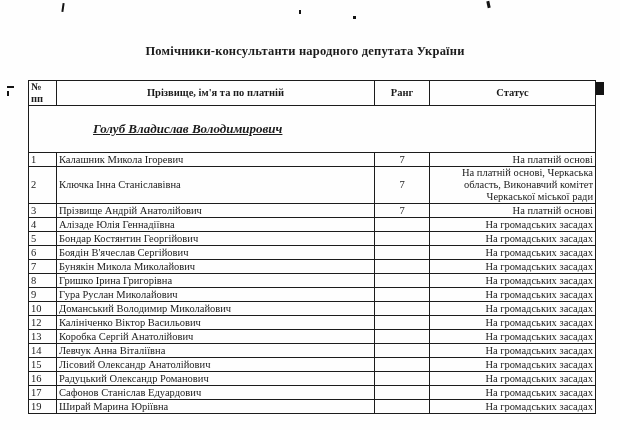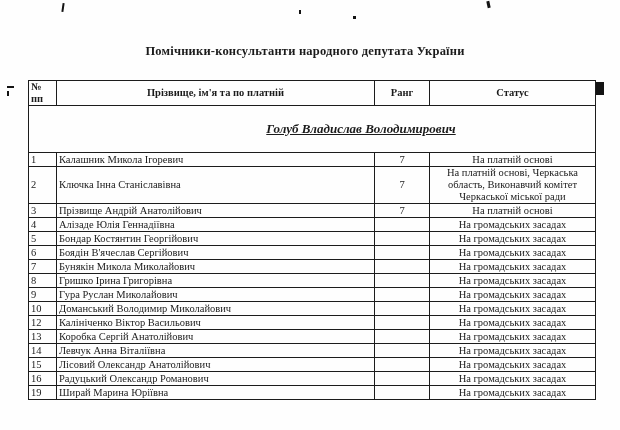--- a/index.html
+++ b/index.html
@@ -33,32 +33,32 @@
   col.c-rank{width:55px;}
   col.c-status{width:166px;}
 
   thead th{
     font-weight:bold;text-align:center;height:24px;
     font-size:10.5px;
   }
   th.h-num{white-space:pre-line;text-align:left;padding-left:3px;line-height:11px;}
 
   tr.group-row td{
-    height:46px;text-align:center;padding-left:100px;
+    height:46px;text-align:left;padding-left:64px;
   }
   .deputy{
     font-weight:bold;font-style:italic;
     text-decoration:underline;font-size:13px;
   }
 
   tbody td{height:13px;}
   td.col-num{text-align:left;padding-left:4px;}
   td.col-name{text-align:left;padding-left:4px;}
   td.col-rank{text-align:center;}
-  td.col-status{text-align:center;padding-left:3px;}
+  td.col-status{text-align:right;padding-left:3px;}
 
   
   .art{position:absolute;background:#131313;}
   .a1{left:62px;top:3px;width:2px;height:9px;transform:rotate(8deg);}
   .a2{left:299px;top:10px;width:2px;height:4px;}
   .a3{left:353px;top:16px;width:3px;height:3px;}
   .a4{left:487px;top:1px;width:3px;height:7px;transform:rotate(-12deg);}
   .a5{left:595px;top:82px;width:9px;height:13px;}
   .a6{left:7px;top:86px;width:7px;height:2px;}
   .a7{left:7px;top:91px;width:2px;height:5px;}
@@ -184,20 +184,26 @@
           <td class="col-rank"></td>
           <td class="col-status">На громадських засадах</td>
         </tr>
         <tr>
           <td class="col-num">16</td>
           <td class="col-name">Радуцький Олександр Романович</td>
           <td class="col-rank"></td>
           <td class="col-status">На громадських засадах</td>
         </tr>
         <tr>
+          <td class="col-num">17</td>
+          <td class="col-name">Сафонов Станіслав Едуардович</td>
+          <td class="col-rank"></td>
+          <td class="col-status">На громадських засадах</td>
+        </tr>
+        <tr>
           <td class="col-num">19</td>
           <td class="col-name">Ширай Марина Юріївна</td>
           <td class="col-rank"></td>
           <td class="col-status">На громадських засадах</td>
         </tr>
       </tbody>
   </table>
 </div>
 
 </body></html>

